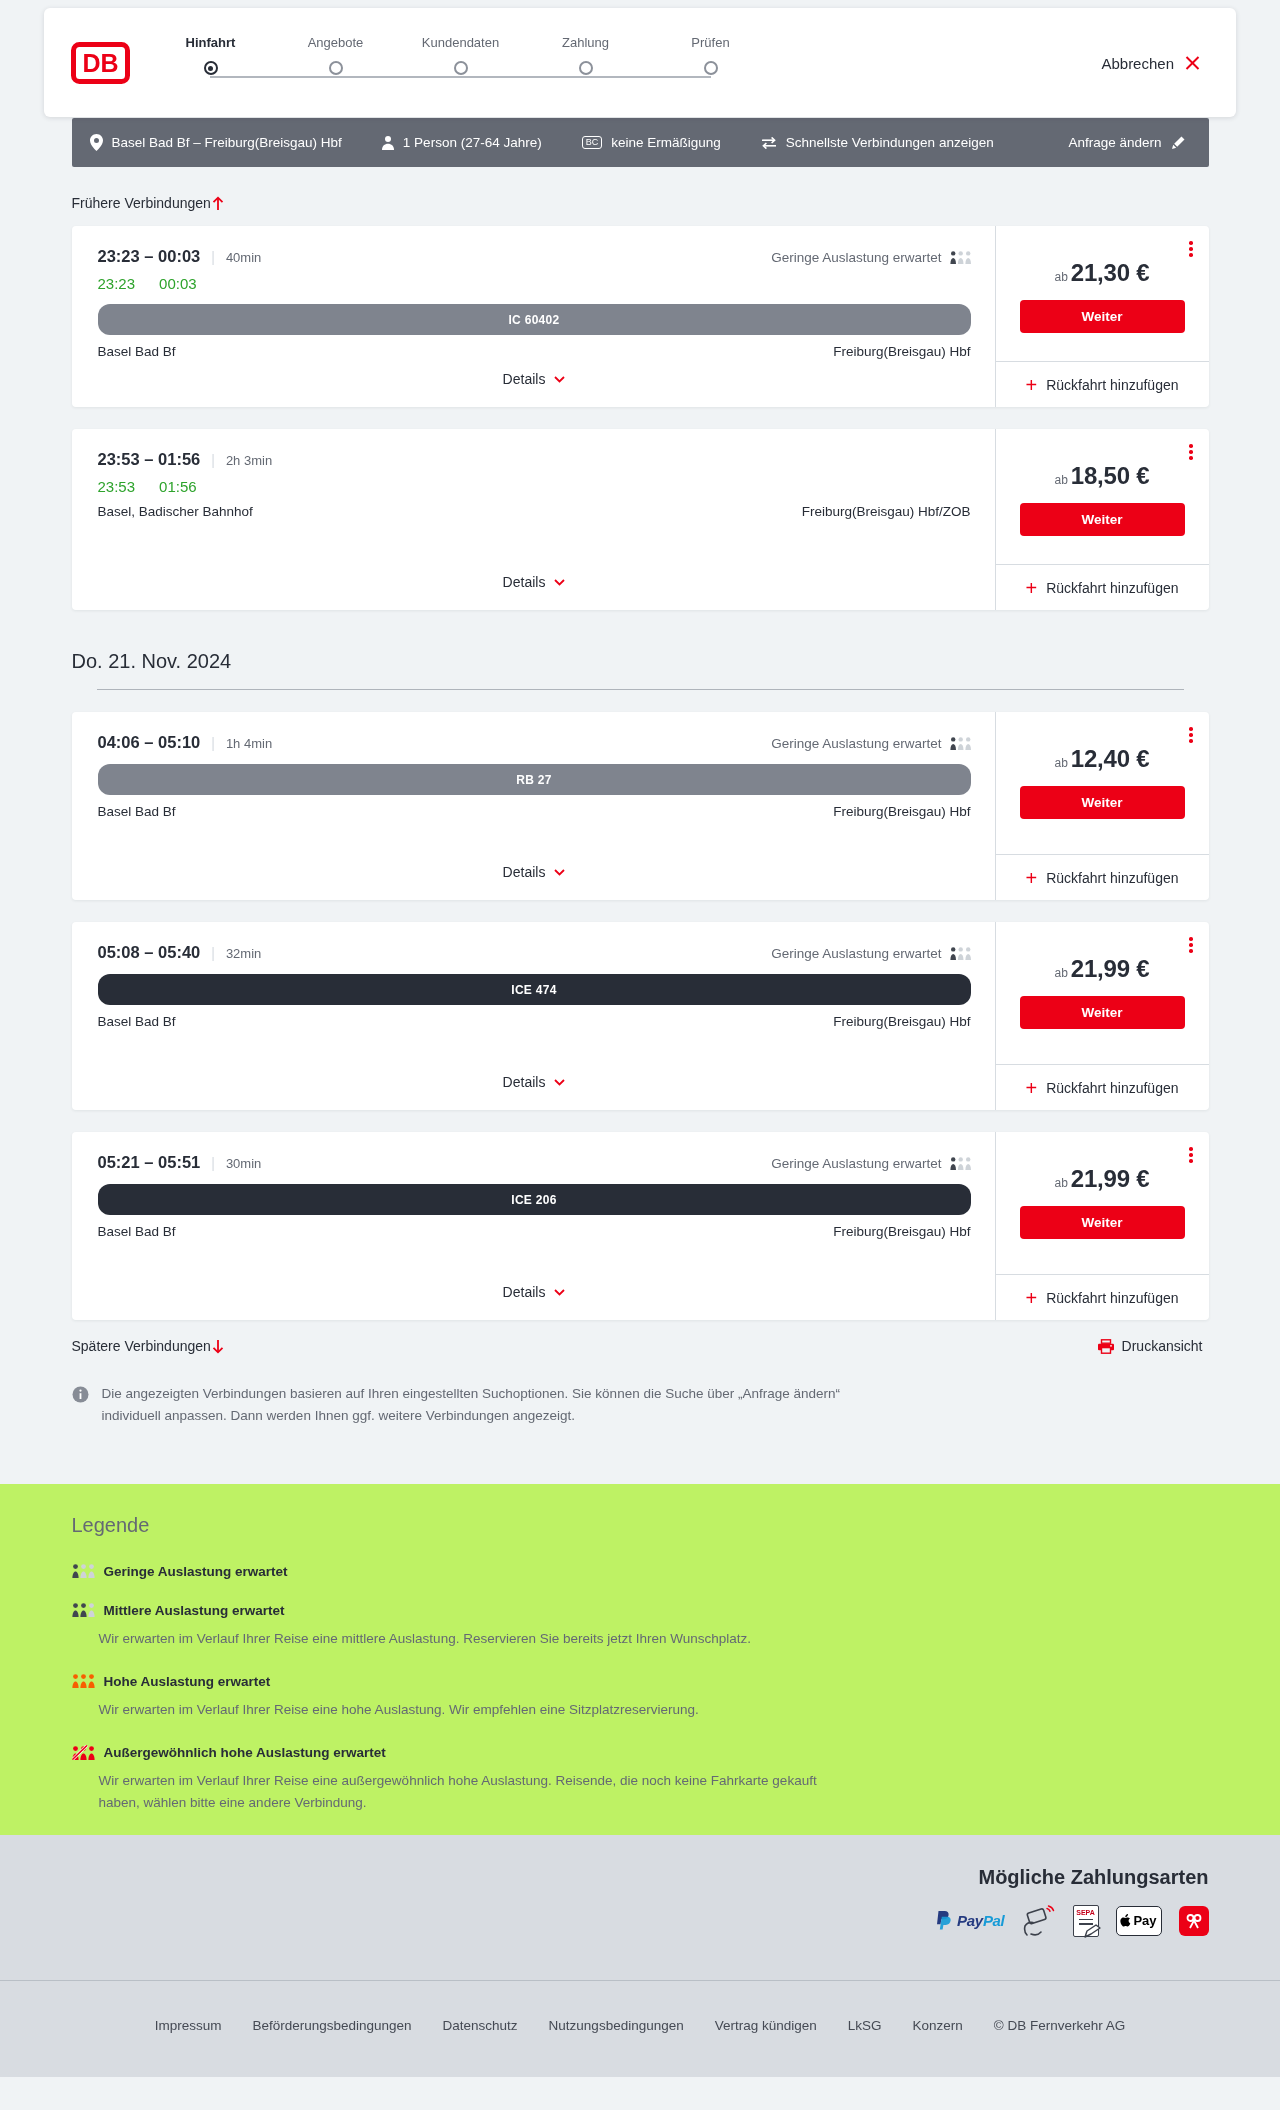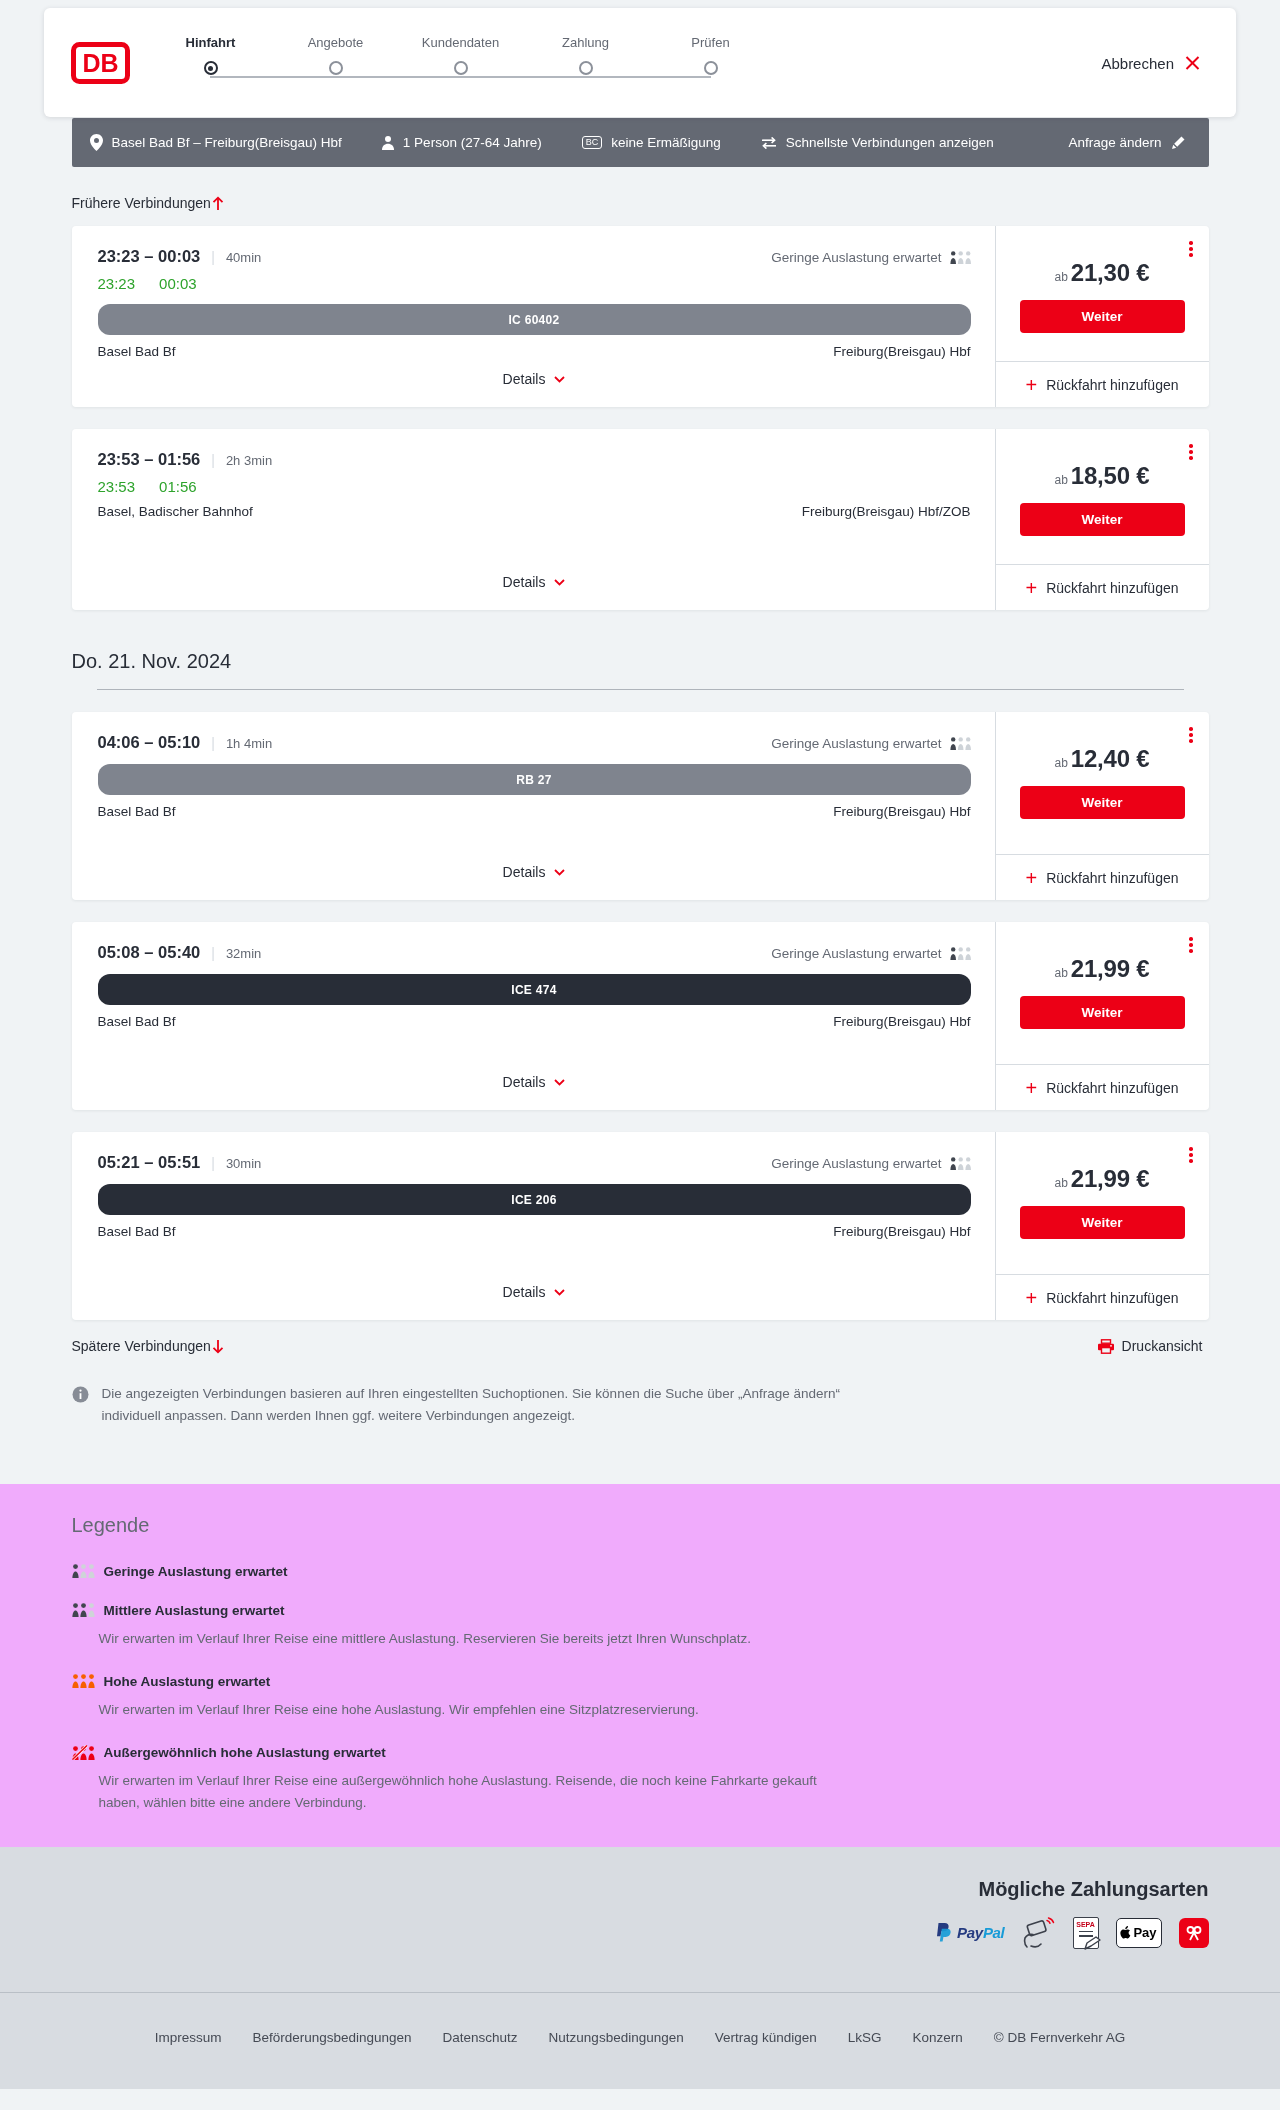--- a/index.html
+++ b/index.html
@@ -90,21 +90,21 @@
   .card.after-hr { margin-top:22px; }
 
   .later-row { margin-top:17px; display:flex; justify-content:space-between; align-items:center; }
   .print-btn { display:flex; align-items:center; gap:8px; font-size:14px; color:#282d37;
                background:none; border:none; font-family:inherit; cursor:pointer; }
 
   .info { margin-top:28px; display:flex; gap:13px; color:#646973; font-size:13.5px; line-height:1.65; }
   .info-text { max-width:772px; }
 
   
-  .legend-sec { margin-top:56px; background:#f0abfc; padding:30px 0 32px; }
+  .legend-sec { margin-top:56px; background:#bef264; padding:30px 0 20px; }
   .legend-title { font-size:20px; font-weight:normal; color:#646973; margin:0; }
   .legend-item { margin-top:24px; }
   .legend-item.first { margin-top:27px; }
   .li-head { display:flex; align-items:center; gap:9px; font-weight:bold; font-size:13.5px; color:#282d37; }
   .li-desc { margin:10px 0 0 27px; color:#646973; font-size:13.5px; line-height:1.65; max-width:940px; }
   .li-desc.narrow { max-width:736px; }
 
   
   .pay-sec { background:#d8dce1; padding:31px 0 0; height:145px; }
   .pay-inner { width:1137px; margin:0 auto; }

